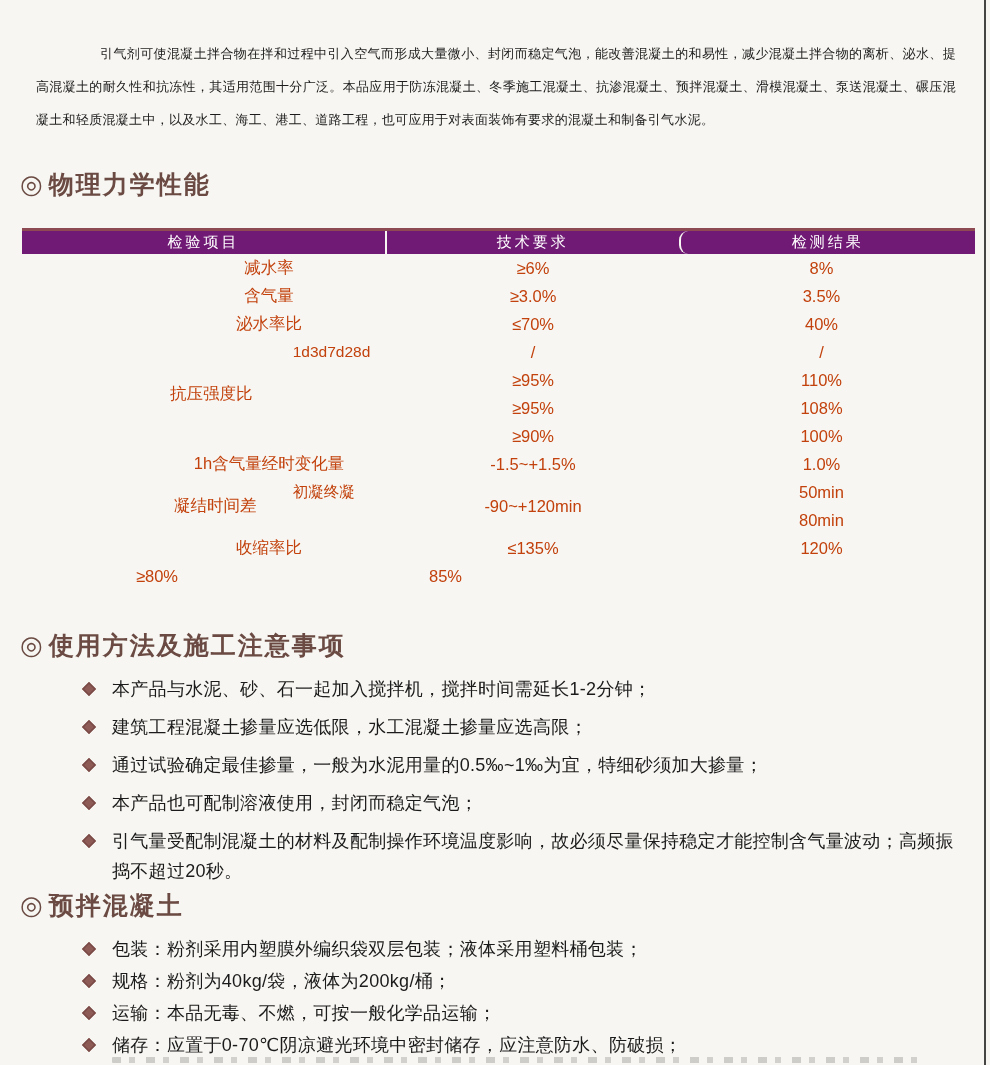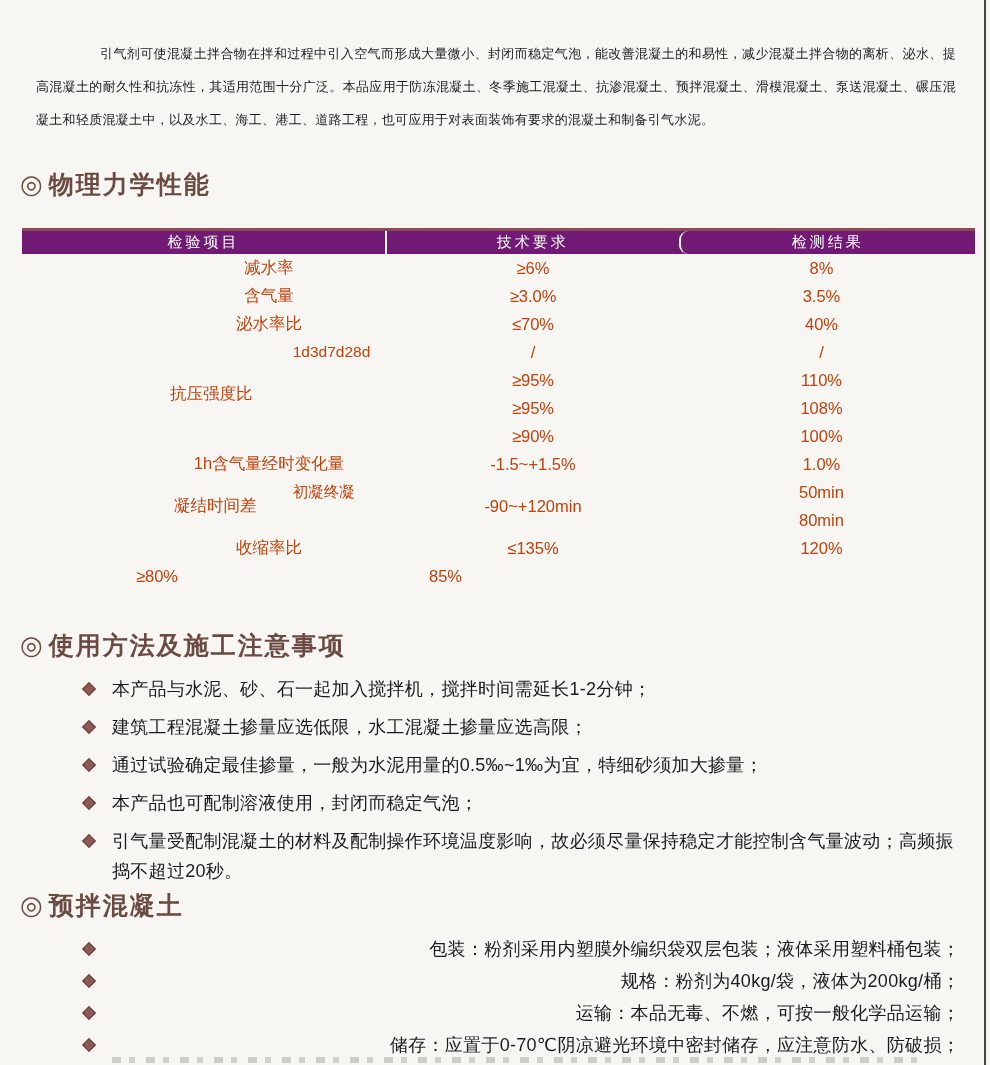--- a/index.html
+++ b/index.html
@@ -63,21 +63,21 @@
   .sub-col{position:absolute;left:72%;width:28%;top:0;bottom:0;display:flex;flex-direction:row;}
   .sub-col .cell{height:28px;font-size:15.5px;}
   .merge-2{height:56px;text-align:right;}
   .merge-4{height:112px;}
 
   
   .blist{position:absolute;left:84px;width:876px;}
   .ul-usage{top:674px;}
   .ul-pack{top:936px;}
   .bitem{display:flex;margin-bottom:8px;}
-  .ul-pack .bitem{margin-bottom:6px;justify-content:space-between;}
+  .ul-pack .bitem{margin-bottom:6px;}
   .bitem .txt{font-size:18px;line-height:30px;color:#1b1b1b;letter-spacing:.3px;}
   .ul-pack .bitem .txt{line-height:26px;}
   .diamond{
     flex:0 0 auto;width:10px;height:10px;background:#8d5a56;
     transform:rotate(45deg);margin:10px 18px 0 0;
     box-shadow:inset 0 0 0 1.5px #7a4a46;
   }
   .ul-pack .diamond{margin-top:8px;}
 
   

